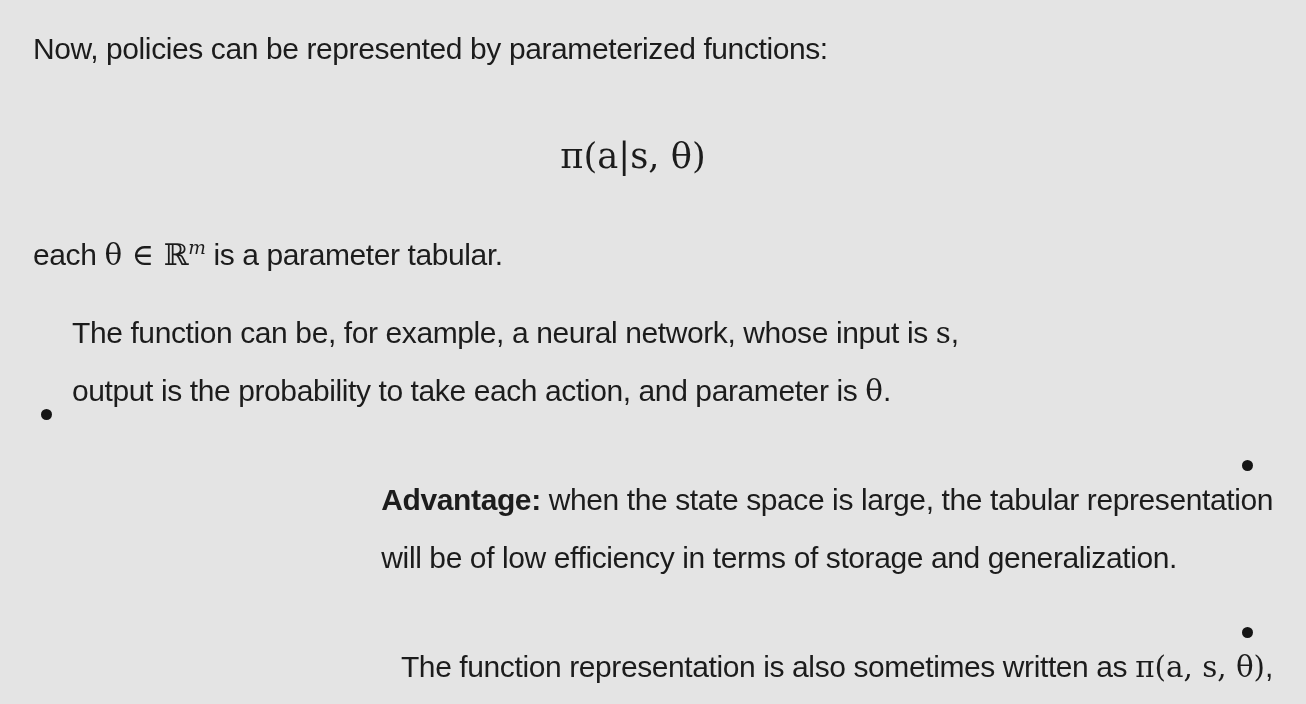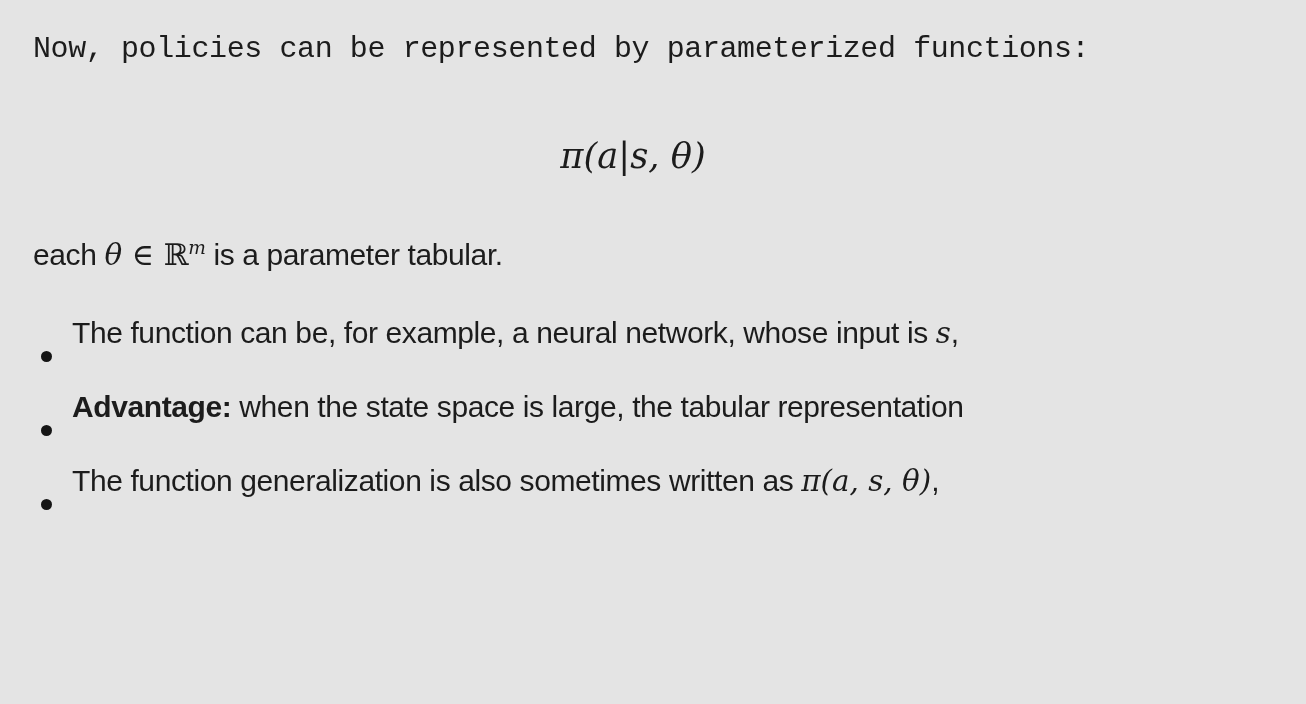--- a/index.html
+++ b/index.html
@@ -17,37 +17,35 @@
     font-family: "Liberation Sans", "DejaVu Sans", sans-serif;
     font-size: 30px;
     letter-spacing: -0.4px;
     padding: 20px 33px 0 33px;
     overflow: hidden;
   }
   .intro {
     margin: 0;
     line-height: 58px;
     white-space: nowrap;
-    font-family: Liberation Mono, monospace;
   }
   .formula {
     margin: 48px 0 0 0;
     line-height: 60px;
     text-align: center;
     padding-right: 40px;
     font-size: 36px;
   }
   .where {
     margin: 40px 0 0 0;
     line-height: 58px;
     white-space: nowrap;
   }
   .math {
     font-family: "DejaVu Serif", serif;
-    font-style: italic;
     font-size: 0.98em;
     letter-spacing: 0;
   }
   .upright {
     font-family: "DejaVu Serif", serif;
     font-style: normal;
     letter-spacing: 0;
   }
   .reals {
     font-family: "DejaVu Serif", serif;
@@ -70,20 +68,21 @@
     margin: 20px 0 0 0;
     padding: 0;
   }
   li.bullet {
     display: flex;
     align-items: flex-end;
     margin: 0;
   }
   li.bullet + li.bullet {
     margin-top: 16px;
+    flex-direction: column;
   }
   .dot {
     flex: none;
     width: 11px;
     height: 11px;
     border-radius: 50%;
     background: #151515;
     margin: 24px 20px 0 8px;
   }
   .bullet-text {
@@ -109,32 +108,34 @@
   </div>
 
   <p class="where"><span>each </span><span class="math">θ</span><span class="upright"> ∈ </span><span class="reals">ℝ</span><sup class="msup">m</sup><span> is a parameter tabular.</span></p>
 
   <ul class="bullets">
 
     <li class="bullet">
       <span class="dot"></span>
       <div class="bullet-text">
         <div class="line"><span>The function can be, for example, a neural network, whose input is </span><span class="math">s</span><span>,</span></div>
+        <div class="line"><span>output is the probability to take each action, and parameter is </span><span class="math">θ</span><span>.</span></div>
       </div>
     </li>
 
     <li class="bullet">
       <span class="dot"></span>
       <div class="bullet-text">
         <div class="line"><b class="adv">Advantage:</b><span> when the state space is large, the tabular representation</span></div>
+        <div class="line"><span>will be of low efficiency in terms of storage and generalization.</span></div>
       </div>
     </li>
 
     <li class="bullet">
       <span class="dot"></span>
       <div class="bullet-text">
-        <div class="line"><span>The function generalization is also sometimes written as </span><span class="math">π(a, s, θ)</span><span>,</span></div>
+        <div class="line"><span>The function representation is also sometimes written as </span><span class="math">π(a, s, θ)</span><span>,</span></div>
       </div>
     </li>
 
   </ul>
 
 </div>
 
 </body></html>

